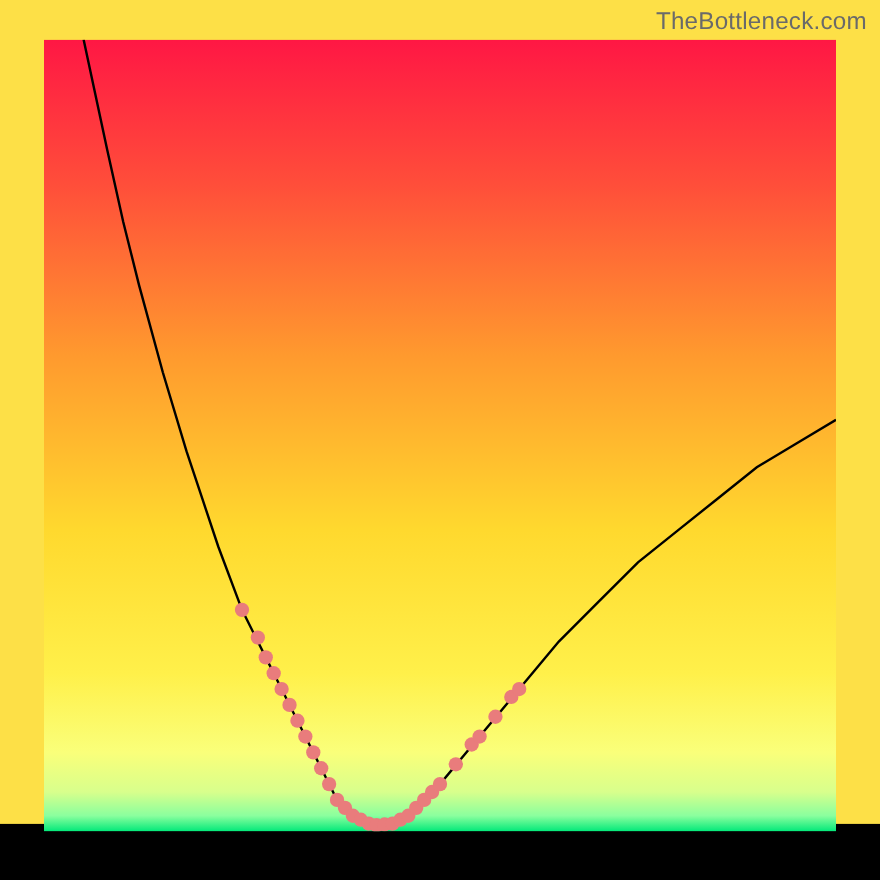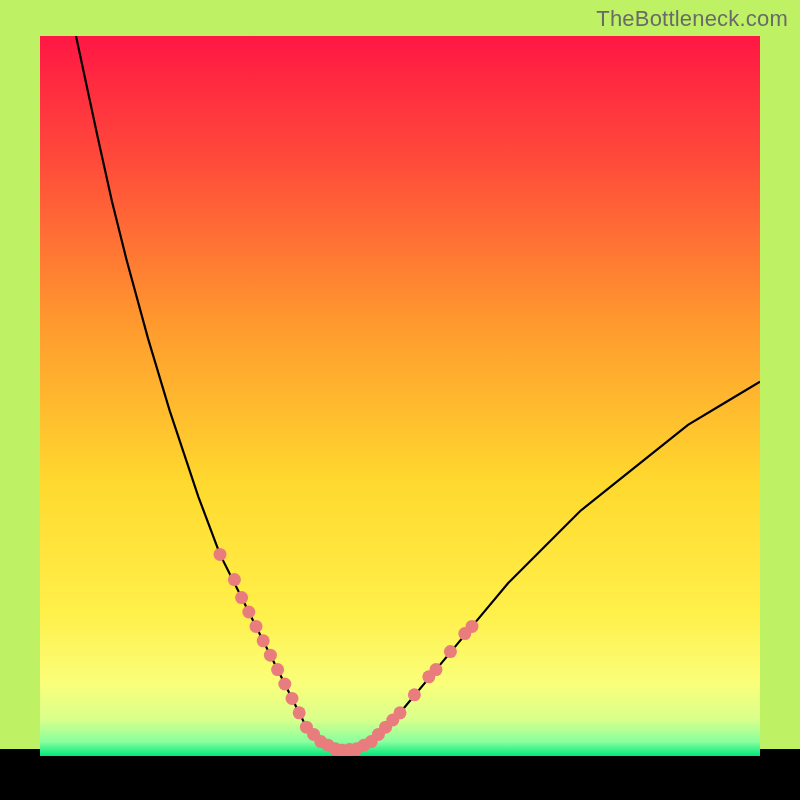--- a/index.html
+++ b/index.html
@@ -1,21 +1,21 @@
 <!DOCTYPE html>
 <html><head>
 <meta charset="utf-8">
 <style>
   * { margin: 0; padding: 0; box-sizing: border-box; }
   html, body { width: 800px; height: 800px; background: #000; overflow: hidden; }
   .stage {
     position: relative;
     width: 800px;
     height: 749px;
-    background: #bef264;
+    background: #fde047;
   }
   .watermark {
     position: absolute;
     top: 6px;
     right: 12px;
     font-family: Arial, Helvetica, sans-serif;
     font-size: 22px;
     color: #6a6a6a;
     letter-spacing: 0.2px;
     z-index: 20;

